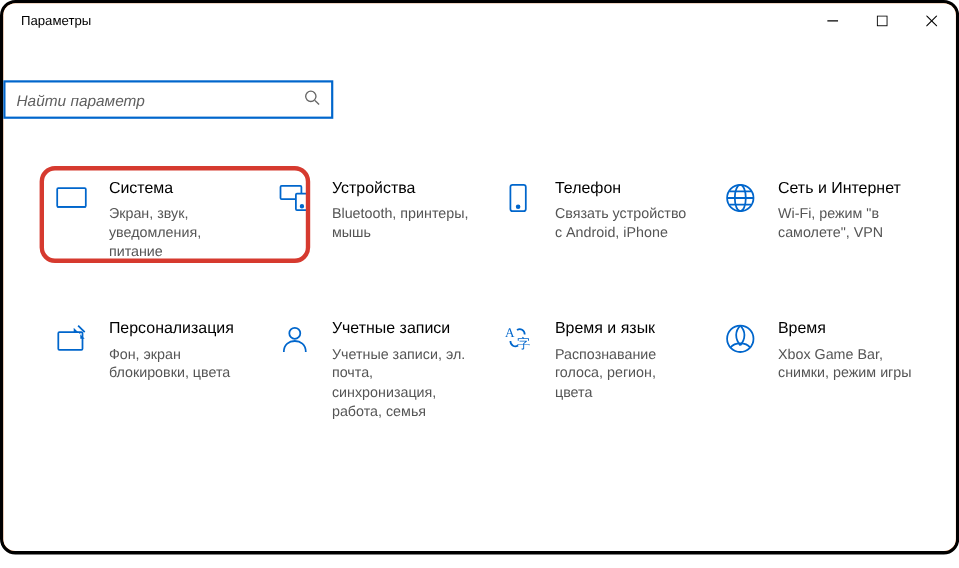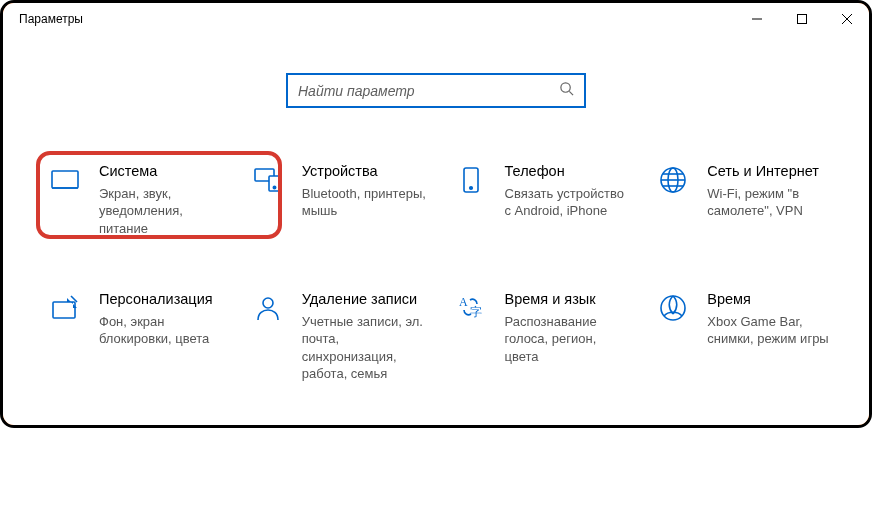--- a/index.html
+++ b/index.html
@@ -1,23 +1,23 @@
 <!DOCTYPE html>
 <html><head>
 <meta charset="utf-8">
 <style>
   * { box-sizing: border-box; margin: 0; padding: 0; }
   html, body { width: 872px; height: 516px; font-family: "Segoe UI", Tahoma, sans-serif; background: #fff; overflow: hidden; }
-  .outer { width: 872px; height: 428px; border: 3px solid #000; border-radius: 14px; background: #f97316; position: relative; }
+  .outer { width: 872px; height: 504px; border: 3px solid #000; border-radius: 14px; background: #f97316; position: relative; }
   .window { position: absolute; inset: 0; background: #fff; border-radius: 11px;}
   .titlebar { height: 32px; display: flex; align-items: center; padding: 0 0 0 16px; }
   .title { font-size: 12px; color: #000; flex: 1; }
   .win-btn { width: 45px; height: 32px; display: flex; align-items: center; justify-content: center; cursor: pointer; }
   .win-btn svg { width: 10px; height: 10px; }
-  .search-wrap { display: flex; justify-content: center; margin-top: 38px; }
+  .search-wrap { display: flex; justify-content: flex-start; margin-top: 38px; }
   .search-box { width: 300px; height: 35px; border: 2px solid #0066CC; display: flex; align-items: center; padding: 0 10px; }
   .search-box input { flex: 1; border: none; outline: none; font-size: 14px; color: #333; font-style: italic; background: transparent; }
   .search-box input::placeholder { color: #5f5f5f; font-style: italic; }
   .search-icon { color: #5f5f5f; }
   .grid { padding: 50px 30px 0 40px; display: grid; grid-template-columns: repeat(4, 1fr); column-gap: 15px; row-gap: 45px; }
   .tile { display: flex; align-items: flex-start; gap: 18px; cursor: pointer; padding: 4px 6px; }
   .tile svg.icon { width: 32px; height: 32px; flex: 0 0 32px; stroke: #0066CC; fill: none; margin-top: 2px; }
   .tile-text { display: flex; flex-direction: column; }
   .tile-title { font-size: 14.5px; color: #000; line-height: 1.35; }
   .tile-desc { font-size: 13px; color: #555; margin-top: 3px; line-height: 1.35; max-width: 170px; }
@@ -122,21 +122,21 @@
         </div>
       </div>
 
 
       <div class="tile">
         <svg class="icon" viewBox="0 0 32 32" stroke-width="1.6">
           <circle cx="16" cy="11" r="5"></circle>
             <path d="M6 28 C6 21 11 18 16 18 C21 18 26 21 26 28"></path>
         </svg>
         <div class="tile-text">
-          <div class="tile-title">Удаление записи</div>
+          <div class="tile-title">Учетные записи</div>
           <div class="tile-desc">Учетные записи, эл. почта, синхронизация, работа, семья</div>
         </div>
       </div>
 
       <div class="tile">
         <svg class="icon" viewBox="0 0 32 32" stroke-width="1.6">
           <text x="4" y="14" font-size="12" fill="#0066CC" stroke="none" font-family="Segoe UI">A</text>
           <text x="15" y="24" font-size="12" fill="#0066CC" stroke="none" font-family="Segoe UI">字</text>
           <path d="M9 18 C 9 22 13 24 16 22" fill="none"></path>
           <path d="M22 12 C 22 8 18 6 15 8" fill="none"></path>

